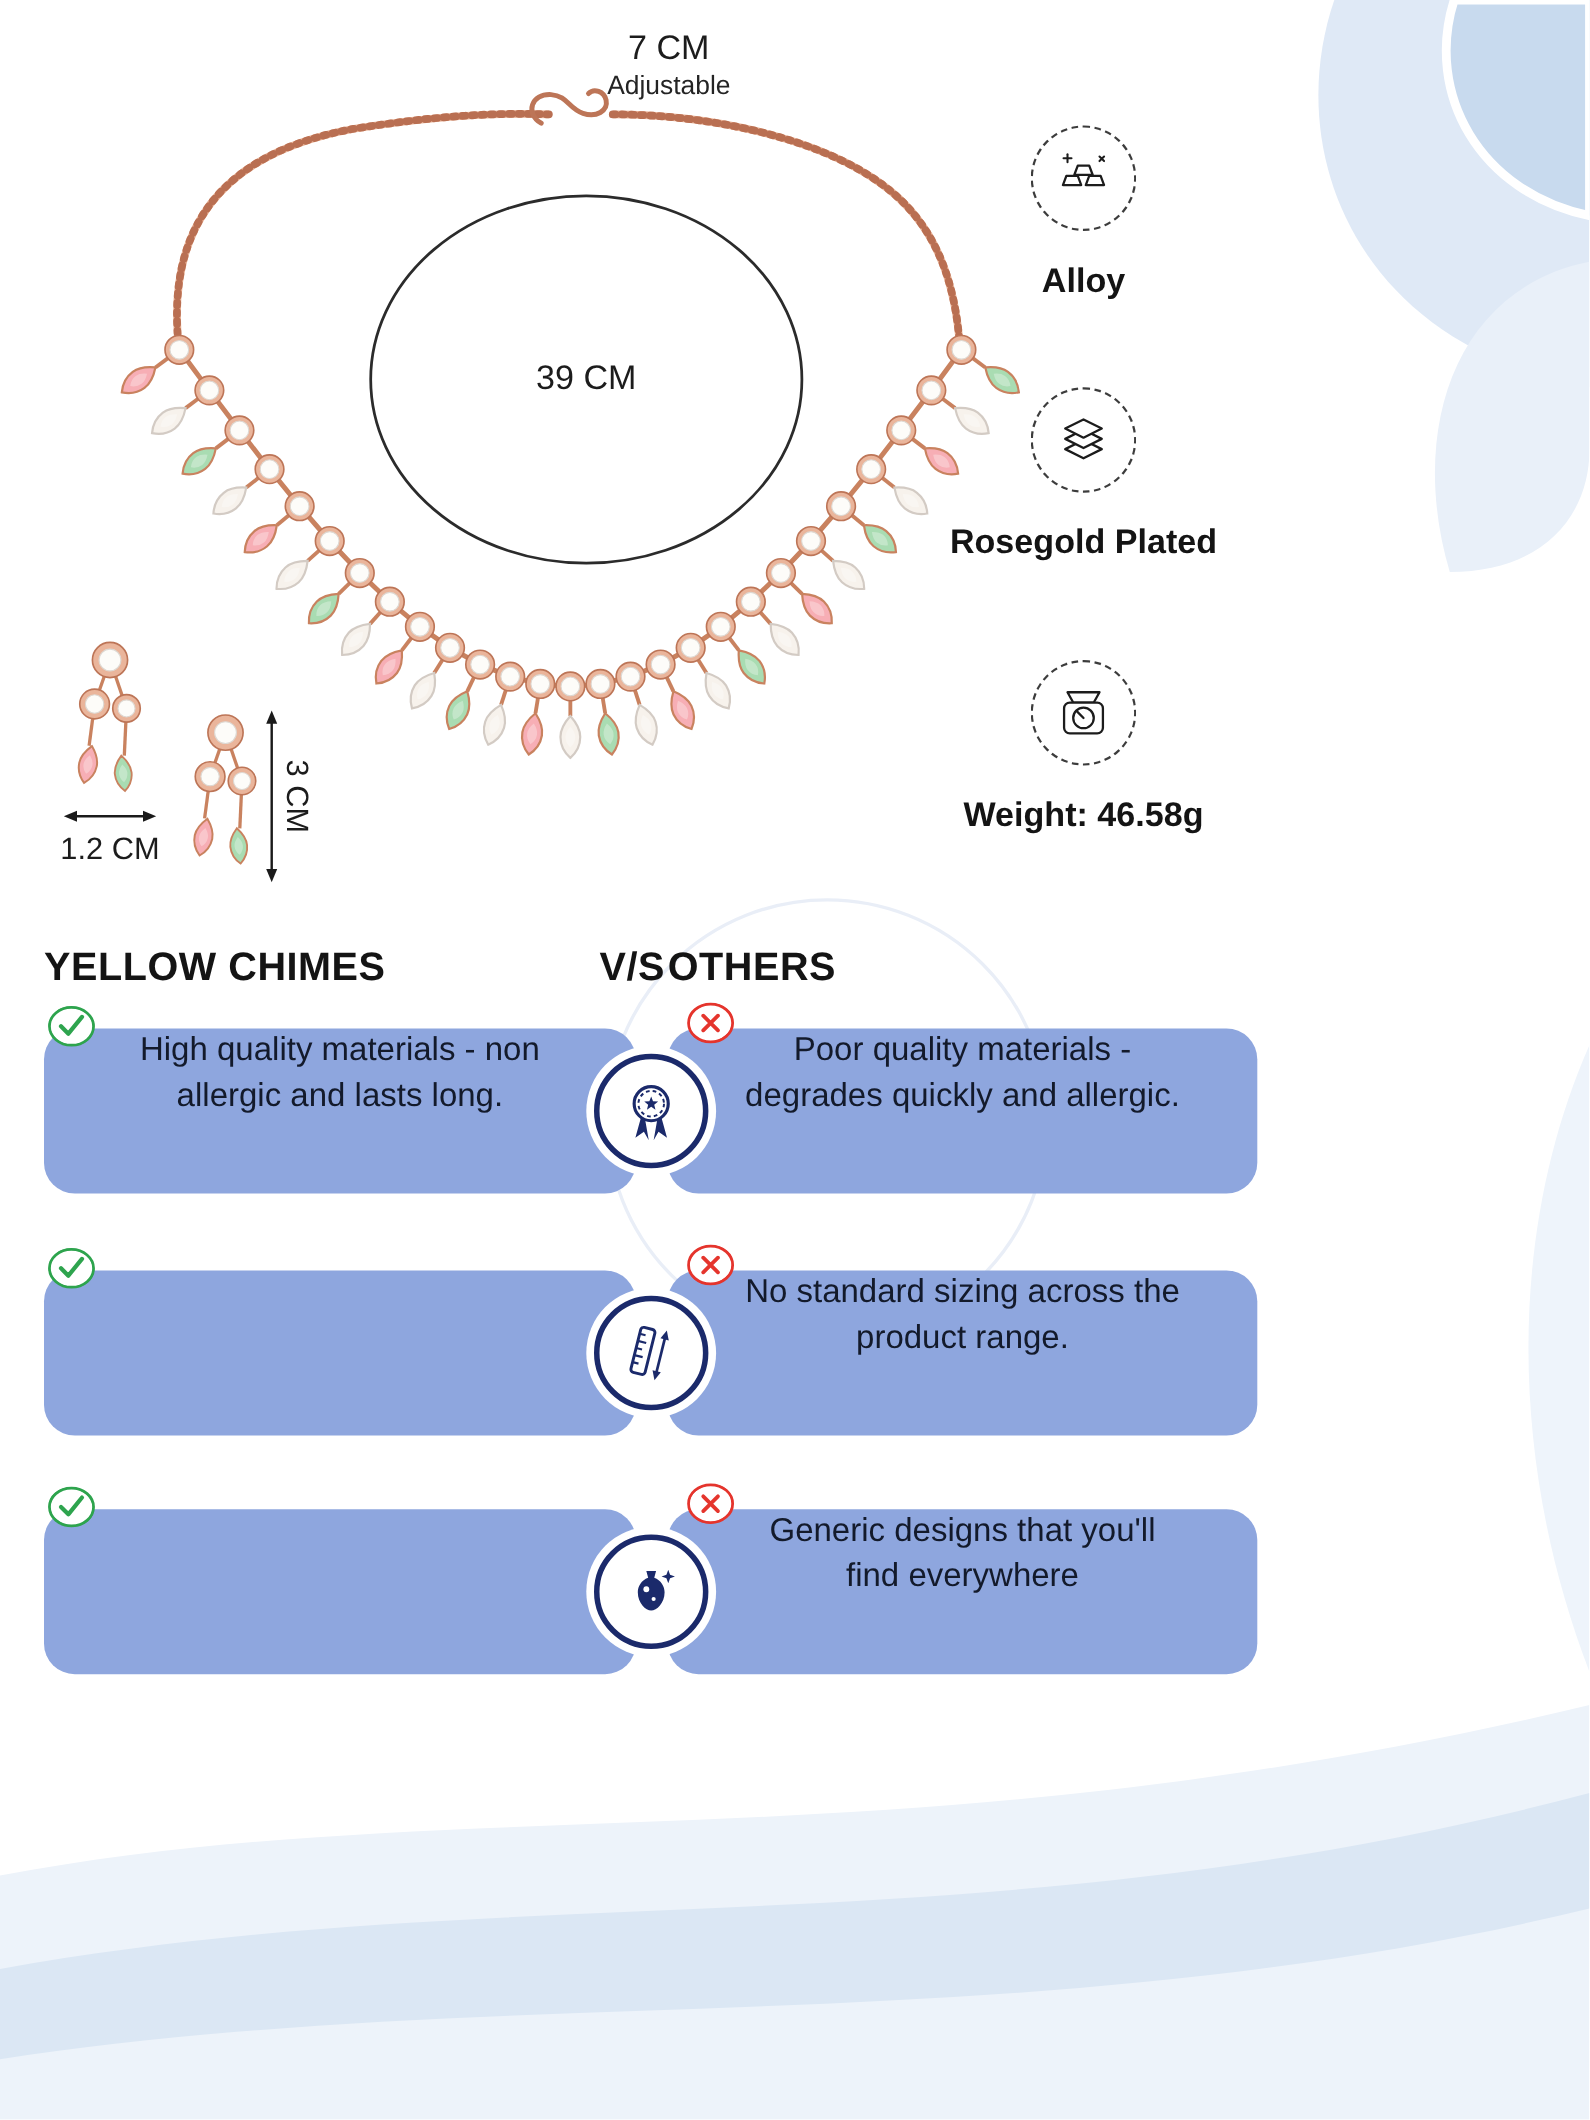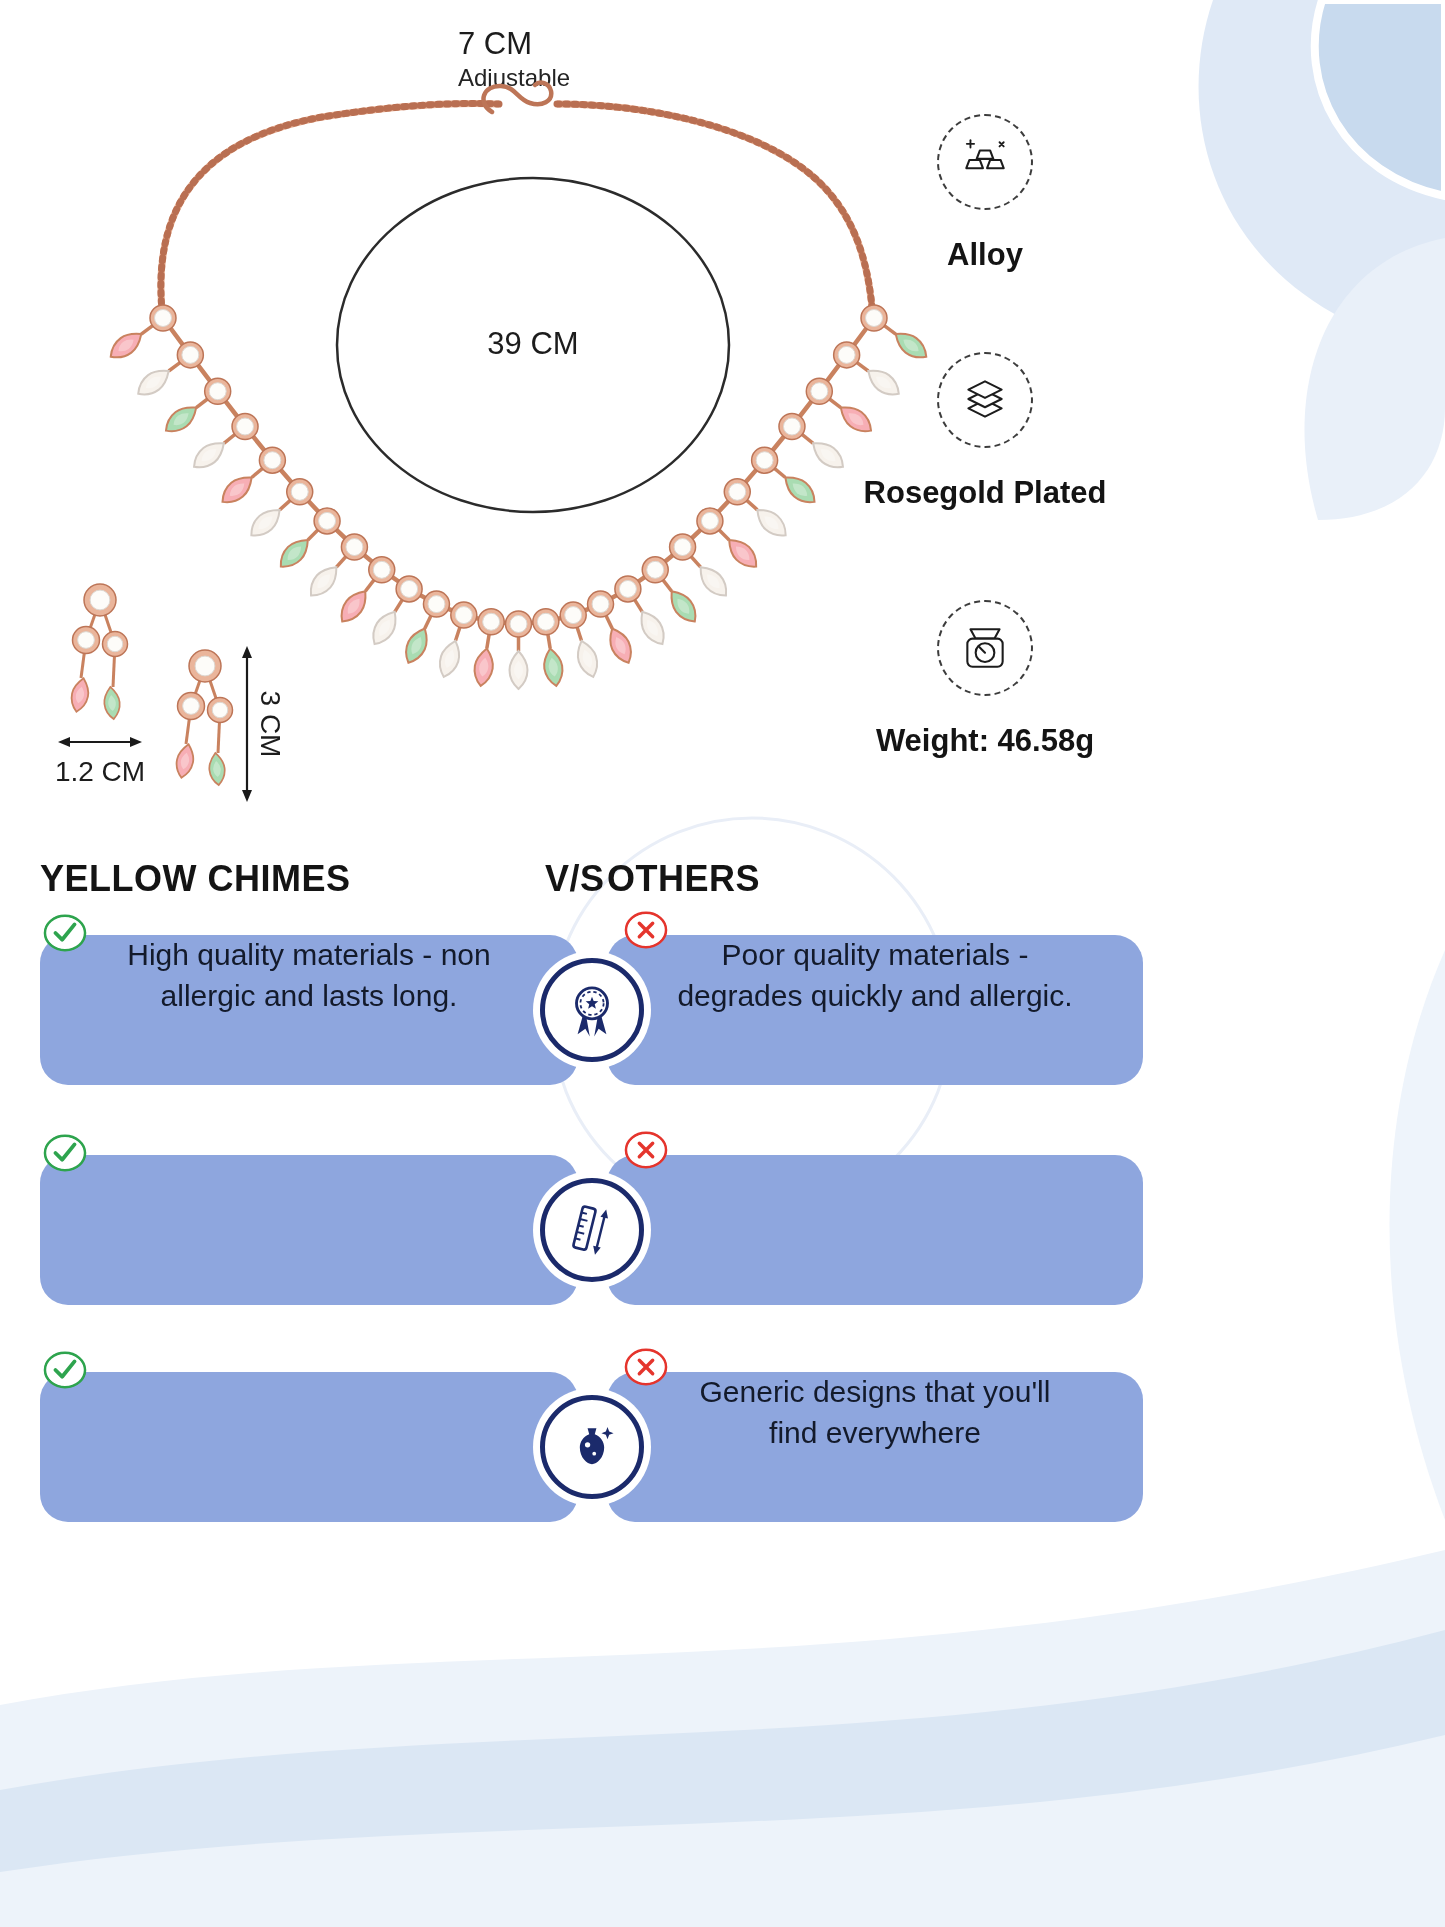--- a/index.html
+++ b/index.html
@@ -3,21 +3,21 @@
 <meta charset="utf-8">
 <style>
   *{margin:0;padding:0;box-sizing:border-box}
   html,body{background:#ffffff}
   body{font-family:"Liberation Sans",sans-serif;color:#1a1a1a}
   .canvas{position:relative;width:1445px;height:1927px;background:#ffffff;overflow:hidden}
   .abs{position:absolute}
   .bg{position:absolute;left:0;top:0;width:1445px;height:1927px}
 
   
-  .chain-label{left:458px;top:26px;width:300px;}
+  .chain-label{left:458px;top:26px;width:300px;text-align:center}
   .chain-label .t30{font-size:31px;font-weight:500;color:#1c1c1c}
   .chain-label .t24{font-size:24px;font-weight:400;color:#242424;margin-top:2px}
 
   .size-label{left:433px;top:326px;width:200px;text-align:center;font-size:31px;font-weight:500;color:#1c1c1c}
   .w-label{left:33px;top:756px;width:134px;text-align:center;font-size:28px;font-weight:500;color:#1c1c1c}
   .h-label{left:203px;top:708px;width:134px;height:32px;line-height:32px;text-align:center;
            font-size:28px;font-weight:500;color:#1c1c1c;transform:rotate(90deg)}
 
   
   .feature{left:800px;width:370px;text-align:center}
@@ -431,20 +431,22 @@
           <polygon points="36,49 32.5,41.5 39.5,41.5" fill="#1B2A6B"></polygon>
         </g>
       </svg>
     </div>
     <div class="box others-box">
       <svg class="mark" viewBox="0 0 48 44">
         <ellipse cx="24" cy="22" rx="21" ry="18" fill="#ffffff" stroke="#E5352D" stroke-width="2.6"></ellipse>
         <ellipse cx="24" cy="22" rx="21" ry="18" fill="none" stroke="#E5352D" stroke-width="1.4" transform="rotate(-8 24 22)" opacity=".8"></ellipse>
         <path d="M 17 15 L 31 29 M 31 15 L 17 29" stroke="#E5352D" stroke-width="3.6" stroke-linecap="round" fill="none"></path>
       </svg>
+      <p>No standard sizing across the
+product range.</p>
     </div>
   </div>
 
   <div class="abs cmp-row" style="top:1372px">
     <div class="box brand-box">
       <svg class="mark" viewBox="0 0 48 44">
         <ellipse cx="24" cy="22" rx="21" ry="18" fill="#ffffff" stroke="#2EA44E" stroke-width="2.6"></ellipse>
         <ellipse cx="24" cy="22" rx="21" ry="18" fill="none" stroke="#2EA44E" stroke-width="1.4" transform="rotate(8 24 22)" opacity=".8"></ellipse>
         <path d="M 14 22 L 21 29 L 34 13" fill="none" stroke="#2EA44E" stroke-width="4" stroke-linecap="round" stroke-linejoin="round"></path>
       </svg>

